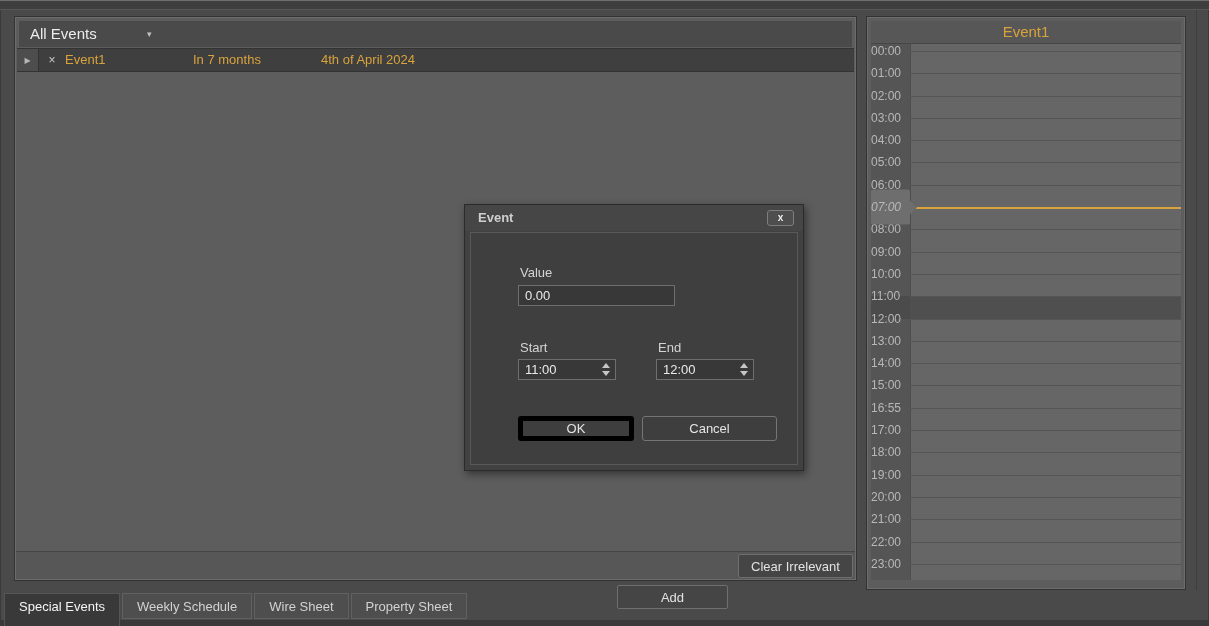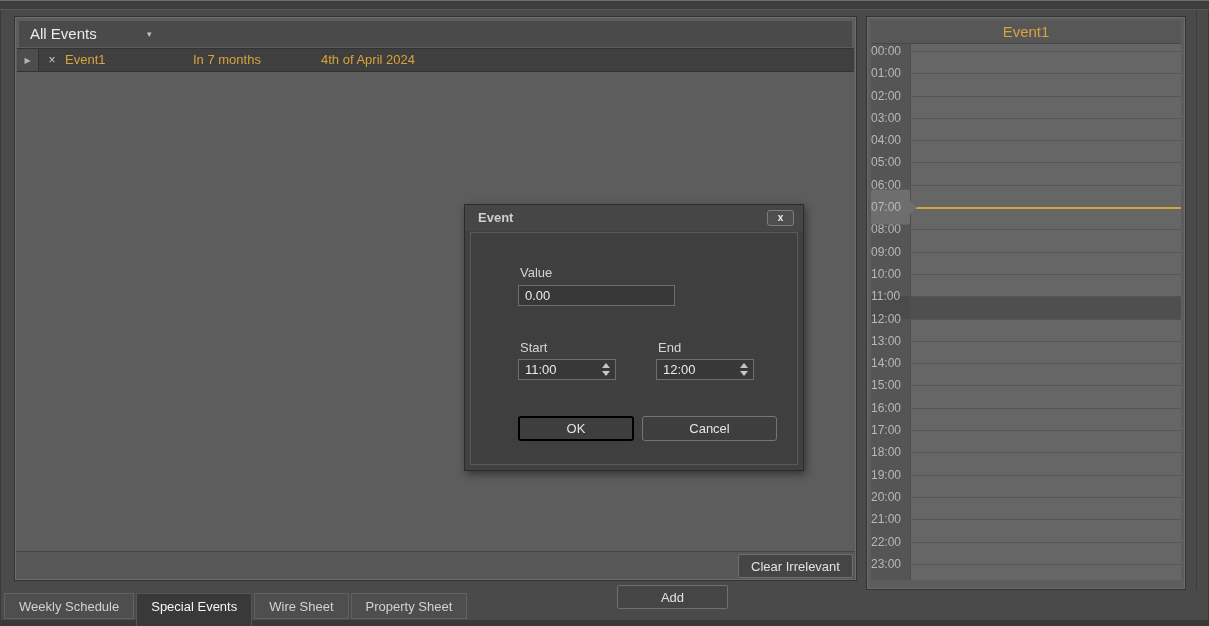--- a/index.html
+++ b/index.html
@@ -78,21 +78,21 @@
   .hour-label{
     position:absolute; left:0; top:0; width:39px; 
     transform:translateY(-50%); font-size:12px; line-height:13px; color:#b8b8b8;
     white-space:nowrap;
   }
   .hour-cell{ position:relative; flex:1; border-top:1px solid #555; cursor:pointer; }
   .hour-row.selected .hour-cell{ background:#4f4f4f; }
   .hour-row.selected .hour-label-cell{ background:#4b4b4b; }
   .now-line{ position:absolute; left:0; right:0; top:-1px; height:2px; background:var(--accent); }
   .hour-label.now-tag{
-    background:#6e6e6e; border-radius:2px; padding:11px 0; z-index:2;
+    background:#6e6e6e; border-radius:2px; padding:11px 0; z-index:2;font-style:italic;
   }
   .hour-label.now-tag::after{
     content:""; position:absolute; left:100%; top:50%; transform:translateY(-50%);
     border-top:7px solid transparent; border-bottom:7px solid transparent;
     border-left:7px solid #6e6e6e;
   }
 
   
   .dialog{
     position:absolute; left:464px; top:204px; width:340px; height:267px;
@@ -127,21 +127,21 @@
   .spin-input{ left:0; top:0; width:100%; height:100%; padding-right:18px; }
   .spin-btns{
     position:absolute; right:4px; top:0; bottom:0; width:10px;
     display:flex; flex-direction:column; justify-content:center; gap:3px; z-index:2;
   }
   .spin-up,.spin-down{ width:0; height:0; cursor:pointer;
     border-left:4px solid transparent; border-right:4px solid transparent; }
   .spin-up{ border-bottom:5px solid #c6c6c6; }
   .spin-down{ border-top:5px solid #c6c6c6; }
   .ok-btn{ position:absolute; left:47px; top:183px; width:116px; height:25px;
-    background:#3e3e3e; border:2px solid #000000; border-radius:3px; color:#e4e4e4;text-align:center; }
+    background:#3e3e3e; border:5px solid #000000; border-radius:3px; color:#e4e4e4;text-align:center; }
   .cancel-btn{ position:absolute; left:171px; top:183px; width:135px; height:25px;
     background:#3e3e3e; border:1px solid #757575; border-radius:3px; color:#e4e4e4; }
 
   
   .tabbar{ position:absolute; left:0; right:0; top:592px; height:34px; }
   .tab-strip{ position:absolute; left:0; right:0; bottom:0; height:6px; background:#393939; }
   .tabs-row{ position:absolute; left:4px; top:1px; display:flex; gap:2px; align-items:flex-start; }
   .tab{
     height:26px; line-height:25px; padding:0 14px; font-size:13px; color:#d2d2d2;
     background:#4e4e4e; border:1px solid #616161; cursor:pointer; white-space:nowrap;
@@ -280,21 +280,21 @@
             <div class="hour-cell"></div>
           </div>
           <div class="hour-row">
             <div class="hour-label-cell">
               <span class="hour-label">15:00</span>
             </div>
             <div class="hour-cell"></div>
           </div>
           <div class="hour-row">
             <div class="hour-label-cell">
-              <span class="hour-label">16:00</span>
+              <span class="hour-label">16:55</span>
             </div>
             <div class="hour-cell"></div>
           </div>
           <div class="hour-row">
             <div class="hour-label-cell">
               <span class="hour-label">17:00</span>
             </div>
             <div class="hour-cell"></div>
           </div>
           <div class="hour-row">
@@ -365,19 +365,19 @@
       </div>
 
       <button class="btn ok-btn">OK</button>
       <button class="btn cancel-btn">Cancel</button>
     </div>
   </div>
 
   <div class="tabbar">
     <div class="tab-strip"></div>
     <div class="tabs-row">
+      <div class="tab active"><span>Special Events</span></div>
       <div class="tab"><span>Weekly Schedule</span></div>
-      <div class="tab active"><span>Special Events</span></div>
       <div class="tab"><span>Wire Sheet</span></div>
       <div class="tab"><span>Property Sheet</span></div>
     </div>
   </div>
 </div>
 
 </body></html>

